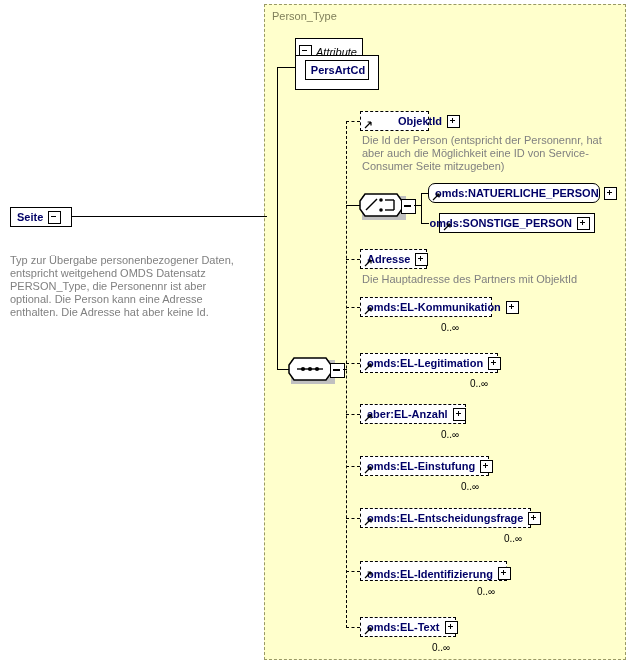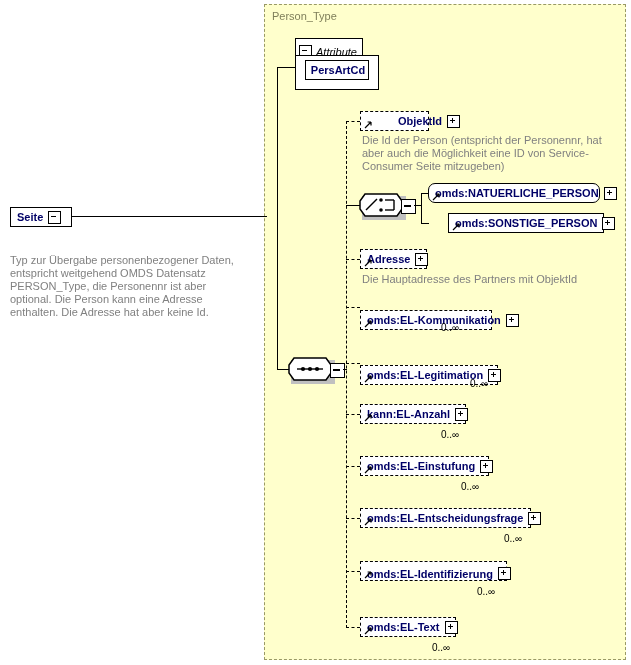--- a/index.html
+++ b/index.html
@@ -298,61 +298,61 @@
 <div class="line-h" style="left:421px; top:193px; width:8px;"></div>
 <div class="line-h" style="left:421px; top:223px; width:8px;"></div>
 
 <div class="el-box shadow" style="left:428px; top:183px; width:172px;border-radius:7px;">
   <span class="el-label">omds:NATUERLICHE_PERSON</span>
   <span class="expander plus"></span>
   <svg class="ref-arrow" viewBox="0 0 8 8">
     <path d="M1,7 L7,1 M7,1 L3.6,1 M7,1 L7,4.4" stroke="#000" stroke-width="1.2" fill="none"></path>
   </svg>
 </div>
-<div class="el-box shadow" style="left:448px; top:213px; width:156px;">
+<div class="el-box shadow" style="left:439px; top:213px; width:156px;justify-content:flex-end;">
   <span class="el-label">omds:SONSTIGE_PERSON</span>
   <span class="expander plus"></span>
   <svg class="ref-arrow" viewBox="0 0 8 8">
     <path d="M1,7 L7,1 M7,1 L3.6,1 M7,1 L7,4.4" stroke="#000" stroke-width="1.2" fill="none"></path>
   </svg>
 </div>
 
 <div class="dline-h" style="left:346px; top:259px; width:14px;"></div>
 <div class="el-box dashed shadow" style="left:360px; top:249px; width:67px;">
   <span class="el-label">Adresse</span>
   <span class="expander plus"></span>
   <svg class="ref-arrow" viewBox="0 0 8 8">
     <path d="M1,7 L7,1 M7,1 L3.6,1 M7,1 L7,4.4" stroke="#000" stroke-width="1.2" fill="none"></path>
   </svg>
 </div>
 <div class="desc" style="left:362px; top:273px; width:245px;">Die Hauptadresse des Partners mit ObjektId</div>
 
 <div class="dline-h" style="left:346px; top:307px; width:14px;"></div>
-<div class="el-box dashed stacked shadow" style="left:360px; top:310px; width:132px;">
+<div class="el-box dashed stacked shadow" style="left:360px; top:297px; width:132px;">
   <span class="el-label">omds:EL-Kommunikation</span>
   <span class="expander plus"></span>
   <svg class="ref-arrow" viewBox="0 0 8 8">
     <path d="M1,7 L7,1 M7,1 L3.6,1 M7,1 L7,4.4" stroke="#000" stroke-width="1.2" fill="none"></path>
   </svg>
 </div>
 <div class="occurs" style="left:441px; top:322px;">0..∞</div>
 
 <div class="dline-h" style="left:346px; top:363px; width:14px;"></div>
-<div class="el-box dashed stacked shadow" style="left:360px; top:353px; width:138px;margin-top:12px;">
+<div class="el-box dashed stacked shadow" style="left:360px; top:353px; width:138px;">
   <span class="el-label">omds:EL-Legitimation</span>
   <span class="expander plus"></span>
   <svg class="ref-arrow" viewBox="0 0 8 8">
     <path d="M1,7 L7,1 M7,1 L3.6,1 M7,1 L7,4.4" stroke="#000" stroke-width="1.2" fill="none"></path>
   </svg>
 </div>
 <div class="occurs" style="left:470px; top:378px;">0..∞</div>
 
 <div class="dline-h" style="left:346px; top:414px; width:14px;"></div>
 <div class="el-box dashed stacked shadow" style="left:360px; top:404px; width:106px;">
-  <span class="el-label">kann:EL-Anzahl</span>
+  <span class="el-label">aber:EL-Anzahl</span>
   <span class="expander plus"></span>
   <svg class="ref-arrow" viewBox="0 0 8 8">
     <path d="M1,7 L7,1 M7,1 L3.6,1 M7,1 L7,4.4" stroke="#000" stroke-width="1.2" fill="none"></path>
   </svg>
 </div>
 <div class="occurs" style="left:441px; top:429px;">0..∞</div>
 
 <div class="dline-h" style="left:346px; top:466px; width:14px;"></div>
 <div class="el-box dashed stacked shadow" style="left:360px; top:456px; width:129px;">
   <span class="el-label">omds:EL-Einstufung</span>

